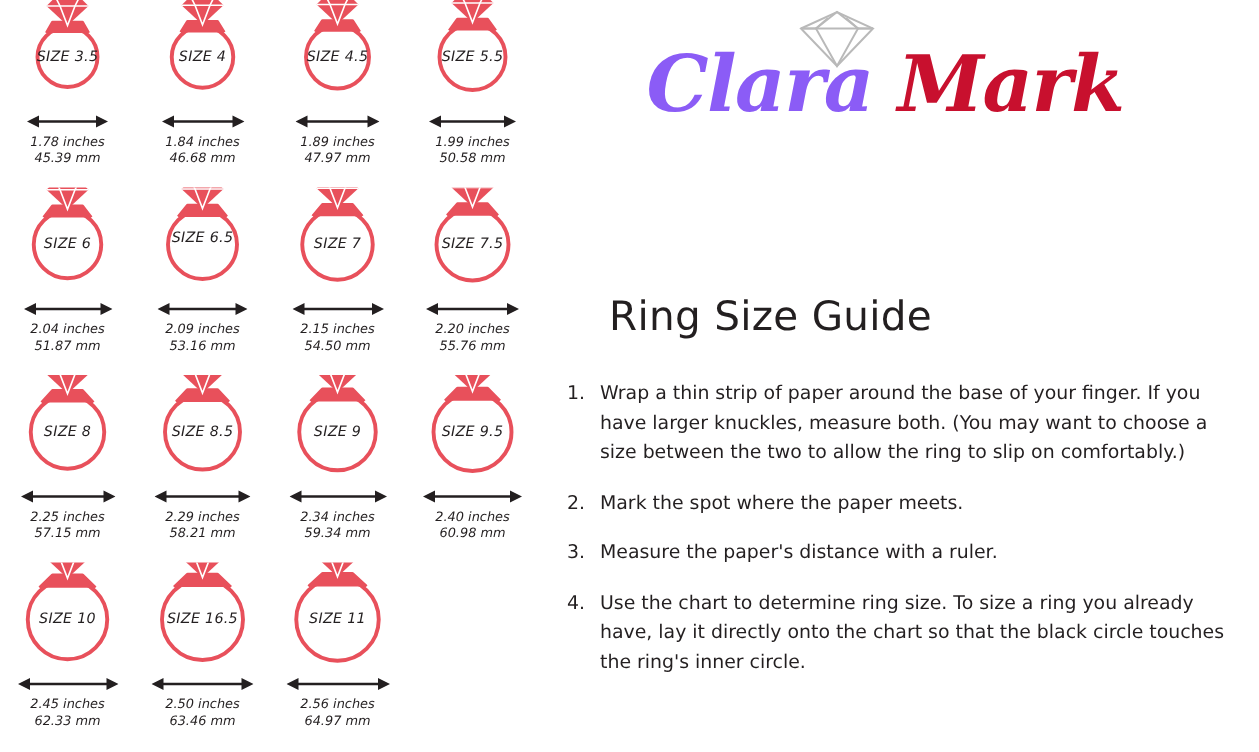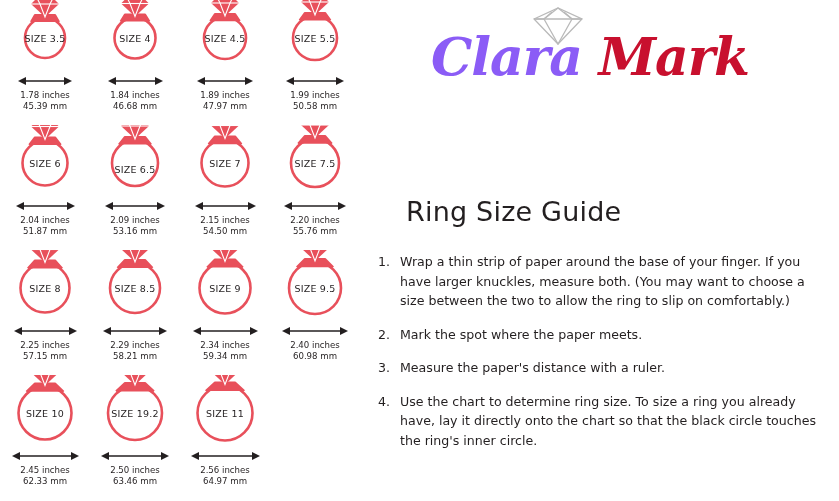--- a/index.html
+++ b/index.html
@@ -25,20 +25,21 @@
   .chart {
     position: absolute;
     left: 0;
     top: 0;
     width: 360px;
     height: 493px;
     display: grid;
     grid-template-columns: repeat(4, 90px);
     grid-template-rows: repeat(4, 119px);
     row-gap: 6px;
+    font-style: italic;
   }
   .cell {
     position: relative;
     width: 90px;
     height: 119px;
   }
   .ring-wrap {
     position: relative;
     width: 90px;
     height: 72px;
@@ -265,21 +266,21 @@
       </div>
       <div class="cell">
         <div class="ring-wrap">
           <svg class="ring-svg" width="90" height="72" viewBox="0 0 90 72">
             <circle cx="45" cy="38" r="23" fill="none" stroke="#e8505b" stroke-width="2.6"></circle>
             <path d="M28.900000000000002 19.6 L35 12 L55 12 L61.099999999999994 19.6" fill="#e8505b" stroke="#e8505b" stroke-width="2.2" stroke-linejoin="round"></path>
             <path d="M31 1 L37 -5 L53 -5 L59 1 L45 14 Z" fill="#e8505b"></path>
             <path d="M31 1 L59 1" stroke="#ffffff" stroke-width="1.1" fill="none"></path>
             <path d="M37 -5 L40 1 L45 14 L50 1 L53 -5" stroke="#ffffff" stroke-width="1.1" fill="none"></path>
           </svg>
-          <div class="size-label" style="top: 44px;">SIZE 6.5</div>
+          <div class="size-label" style="top: 34px;">SIZE 6.5</div>
         </div>
         <div class="arrow-row" style="top: 76px;">
           <svg width="60" height="10" viewBox="0 0 60 10">
             <line x1="6" y1="5" x2="54" y2="5" stroke="#231f20" stroke-width="1.6"></line>
             <path d="M0 5 L8 1 L8 9 Z" fill="#231f20"></path>
             <path d="M60 5 L52 1 L52 9 Z" fill="#231f20"></path>
           </svg>
         </div>
         <div class="measure" style="top: 90px;">
           <div>2.09 inches</div>
@@ -449,21 +450,21 @@
       </div>
       <div class="cell">
         <div class="ring-wrap">
           <svg class="ring-svg" width="90" height="72" viewBox="0 0 90 72">
             <circle cx="45" cy="38" r="27" fill="none" stroke="#e8505b" stroke-width="2.6"></circle>
             <path d="M26.1 16.4 L35 8 L55 8 L63.9 16.4" fill="#e8505b" stroke="#e8505b" stroke-width="2.2" stroke-linejoin="round"></path>
             <path d="M31 -3 L37 -9 L53 -9 L59 -3 L45 10 Z" fill="#e8505b"></path>
             <path d="M31 -3 L59 -3" stroke="#ffffff" stroke-width="1.1" fill="none"></path>
             <path d="M37 -9 L40 -3 L45 10 L50 -3 L53 -9" stroke="#ffffff" stroke-width="1.1" fill="none"></path>
           </svg>
-          <div class="size-label" style="top: 38px;">SIZE 19.2</div>
+          <div class="size-label" style="top: 38px;">SIZE 16.5</div>
         </div>
         <div class="arrow-row" style="top: 76px;">
           <svg width="68" height="10" viewBox="0 0 68 10">
             <line x1="6" y1="5" x2="62" y2="5" stroke="#231f20" stroke-width="1.6"></line>
             <path d="M0 5 L8 1 L8 9 Z" fill="#231f20"></path>
             <path d="M68 5 L60 1 L60 9 Z" fill="#231f20"></path>
           </svg>
         </div>
         <div class="measure" style="top: 90px;">
           <div>2.50 inches</div>

